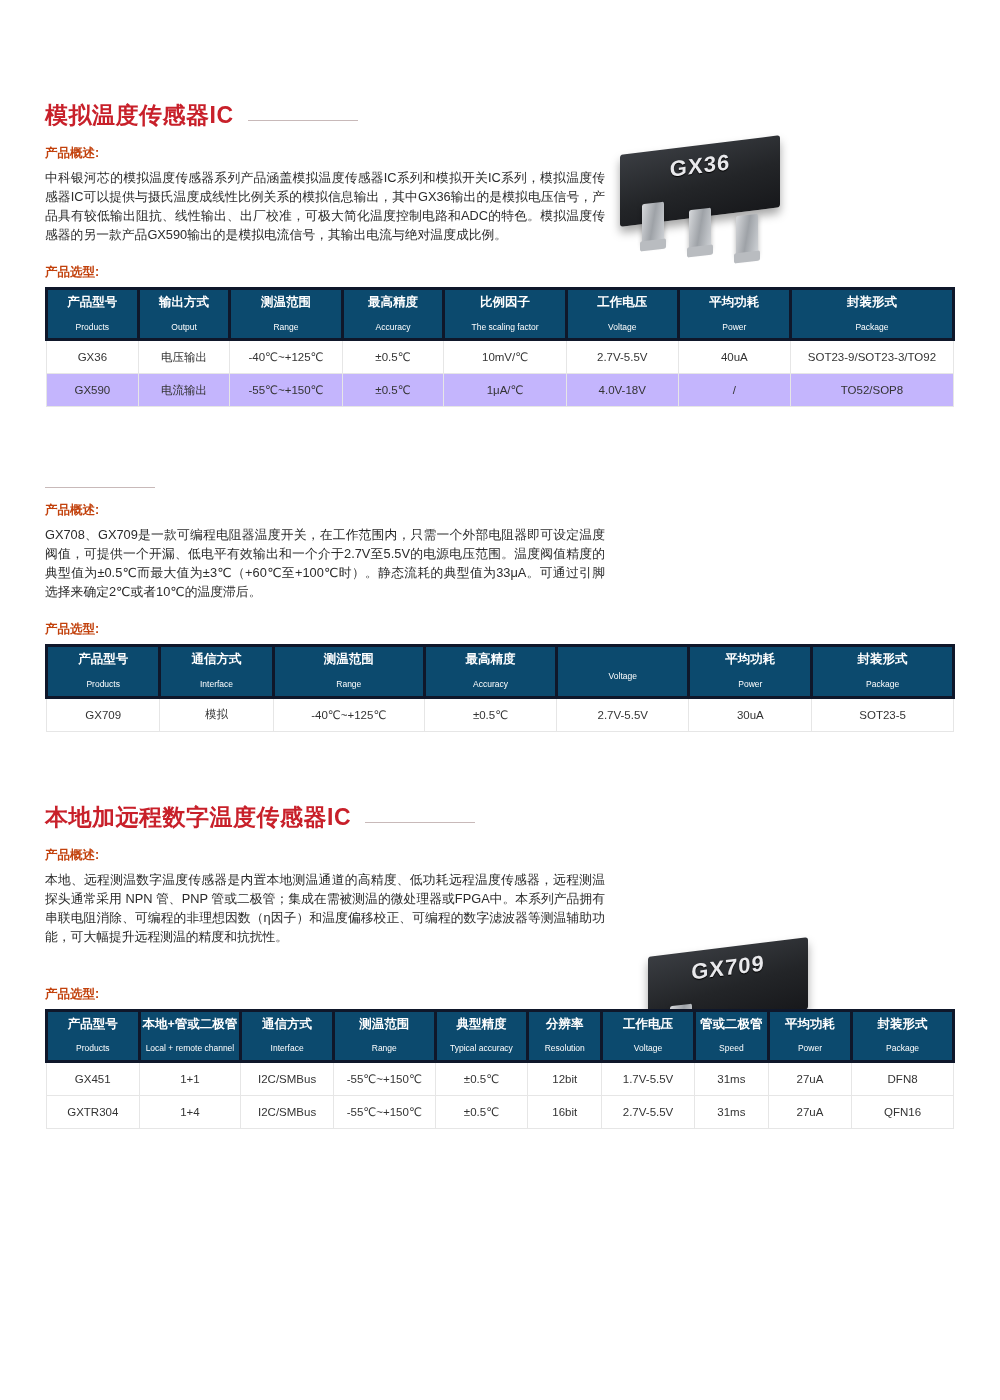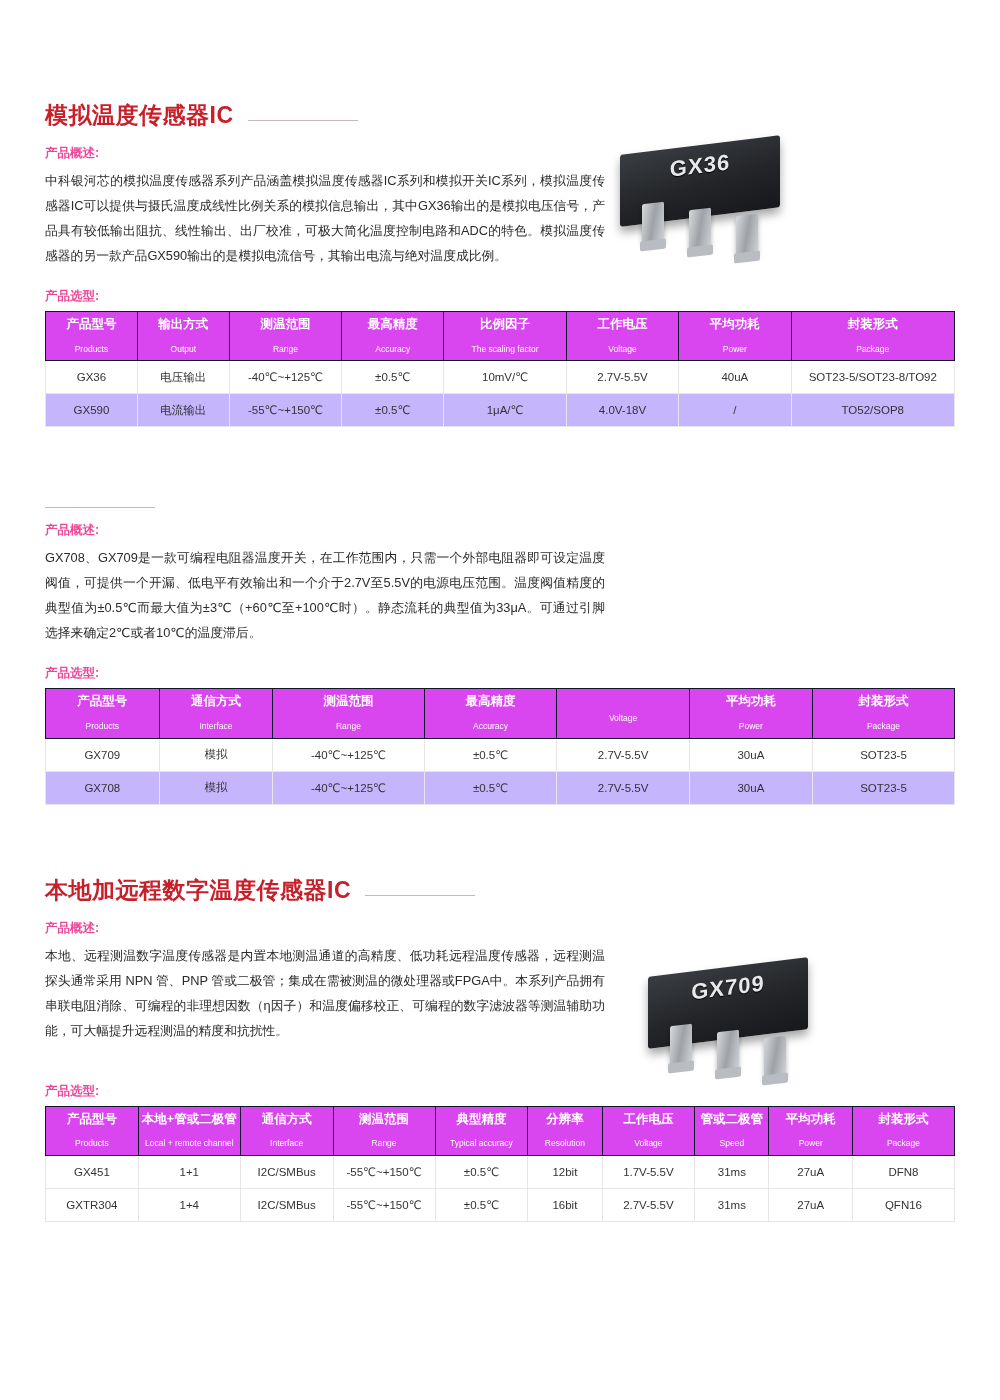--- a/index.html
+++ b/index.html
@@ -43,44 +43,44 @@
   }
   .sec-title-rule {
     flex: 0 0 auto;
     width: 110px;
     height: 1px;
     background: #c8b9b9;
     margin-top: 10px;
   }
 
   .sub-label {
-    color: #ec4899;
+    color: #c2410c;
     font-size: 12.5px;
     font-weight: bold;
     margin: 14px 0 6px 0;
   }
   .body-text {
     font-size: 12.8px;
-    line-height: 25px;
+    line-height: 19px;
     color: #2b2b2b;
     max-width: 560px;
     text-align: justify;
   }
 
   
   table.spec {
     border-collapse: collapse;
     width: 910px;
     margin-top: 6px;
     table-layout: fixed;
   }
   table.spec th {
-    background: #d946ef;
+    background: #0c4a6e;
     color: #ffffff;
-    border: 1px solid #0f172a;
+    border: 3px solid #0f172a;
     padding: 5px 2px 6px 2px;
     text-align: center;
     vertical-align: middle;
     font-weight: normal;
     line-height: 1.25;
   }
   table.spec th .th-cn {
     font-size: 12.5px;
     font-weight: bold;
     display: block;
@@ -233,21 +233,21 @@
       </thead>
       <tbody>
         <tr>
           <td>GX36</td>
           <td>电压输出</td>
           <td>-40℃~+125℃</td>
           <td>±0.5℃</td>
           <td>10mV/℃</td>
           <td>2.7V-5.5V</td>
           <td>40uA</td>
-          <td>SOT23-5/SOT23-8/TO92</td>
+          <td>SOT23-9/SOT23-3/TO92</td>
         </tr>
         <tr class="alt">
           <td>GX590</td>
           <td>电流输出</td>
           <td>-55℃~+150℃</td>
           <td>±0.5℃</td>
           <td>1μA/℃</td>
           <td>4.0V-18V</td>
           <td>/</td>
           <td>TO52/SOP8</td>
@@ -324,29 +324,20 @@
       <tbody>
         <tr>
           <td>GX709</td>
           <td>模拟</td>
           <td>-40℃~+125℃</td>
           <td>±0.5℃</td>
           <td>2.7V-5.5V</td>
           <td>30uA</td>
           <td>SOT23-5</td>
         </tr>
-        <tr class="alt">
-          <td>GX708</td>
-          <td>模拟</td>
-          <td>-40℃~+125℃</td>
-          <td>±0.5℃</td>
-          <td>2.7V-5.5V</td>
-          <td>30uA</td>
-          <td>SOT23-5</td>
-        </tr>
       </tbody>
     </table>
 
     <div class="chip-wrap" style="left:648px; top:540px;">
       <div class="chip-sot">
         <div class="body"></div>
         <div class="lead l1"></div>
         <div class="lead l2"></div>
         <div class="lead l3"></div>
         <div class="foot f1"></div>

